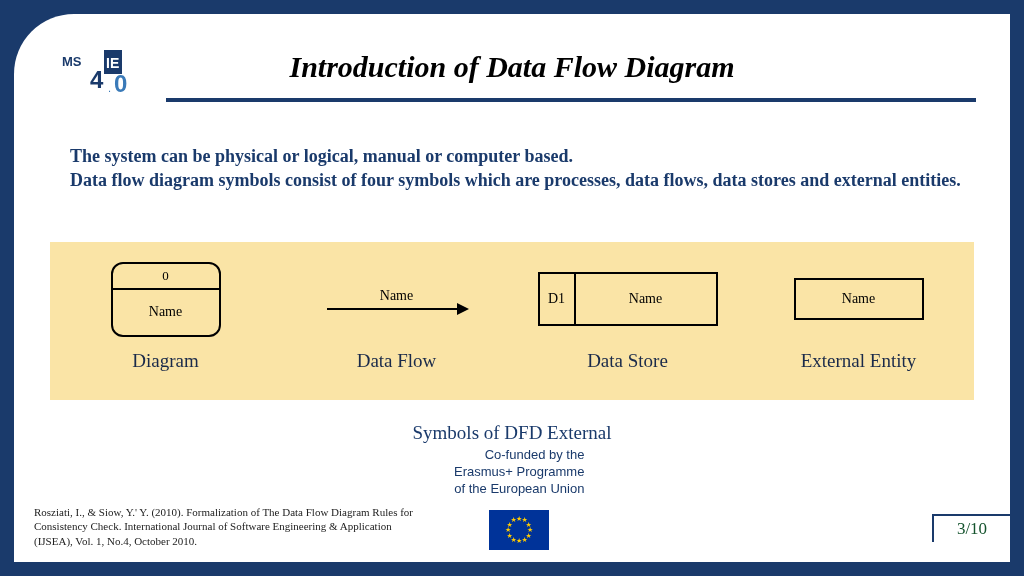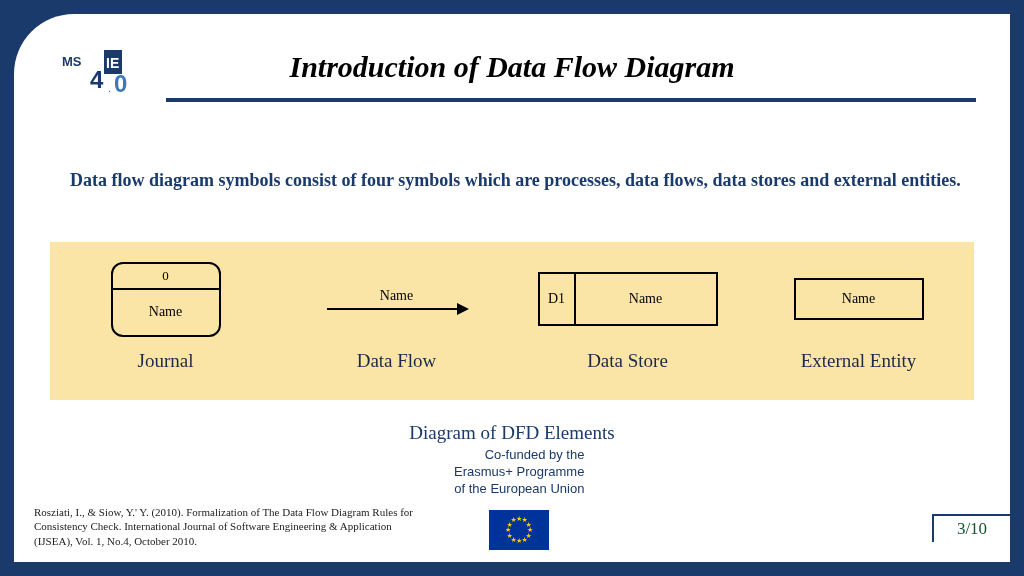--- a/index.html
+++ b/index.html
@@ -252,34 +252,34 @@
       <text x="30" y="40" font-family="Arial" font-size="24" font-weight="bold" fill="#1a3a6b">4</text>
       <text x="48" y="44" font-family="Arial" font-size="11" fill="#3a7ab8">.</text>
       <text x="54" y="44" font-family="Arial" font-size="24" font-weight="bold" fill="#3a7ab8">0</text>
     </svg>
   </div>
 
   <div class="title">Introduction of Data Flow Diagram</div>
   <div class="title-underline"></div>
 
   <div class="body-text">
-    <br>
+    <span>The system can be physical or logical, manual or computer based.</span><br>
     <span>Data flow diagram symbols consist of four symbols which are processes, data flows, data stores and external entities.</span>
   </div>
 
   <div class="symbols-box">
 
     <div class="symbol-col">
       <div class="symbol-graphic">
         <div class="process-shape">
           <div class="process-top">0</div>
           <div class="process-bottom">Name</div>
         </div>
       </div>
-      <div class="symbol-label">Journal</div>
+      <div class="symbol-label">Diagram</div>
     </div>
 
     <div class="symbol-col">
       <div class="symbol-graphic">
         <div class="arrow-wrap">
           <div class="arrow-label">Name</div>
           <div class="arrow"></div>
         </div>
       </div>
       <div class="symbol-label">Data Flow</div>
@@ -297,21 +297,21 @@
 
     <div class="symbol-col">
       <div class="symbol-graphic">
         <div class="entity-shape">Name</div>
       </div>
       <div class="symbol-label">External Entity</div>
     </div>
 
   </div>
 
-  <div class="caption">Diagram of DFD Elements</div>
+  <div class="caption">Symbols of DFD External</div>
 
   <div class="citation">Rosziati, I., &amp; Siow, Y.' Y. (2010). Formalization of The Data Flow Diagram Rules for Consistency Check. International Journal of Software Engineering &amp; Application (IJSEA), Vol. 1, No.4, October 2010.</div>
 
   <div class="cofunded">
     <div class="cofunded-text">
       <span>Co-funded by the</span><br>
       <span>Erasmus+ Programme</span><br>
       <span>of the European Union</span>
     </div>
     <div class="eu-flag">

